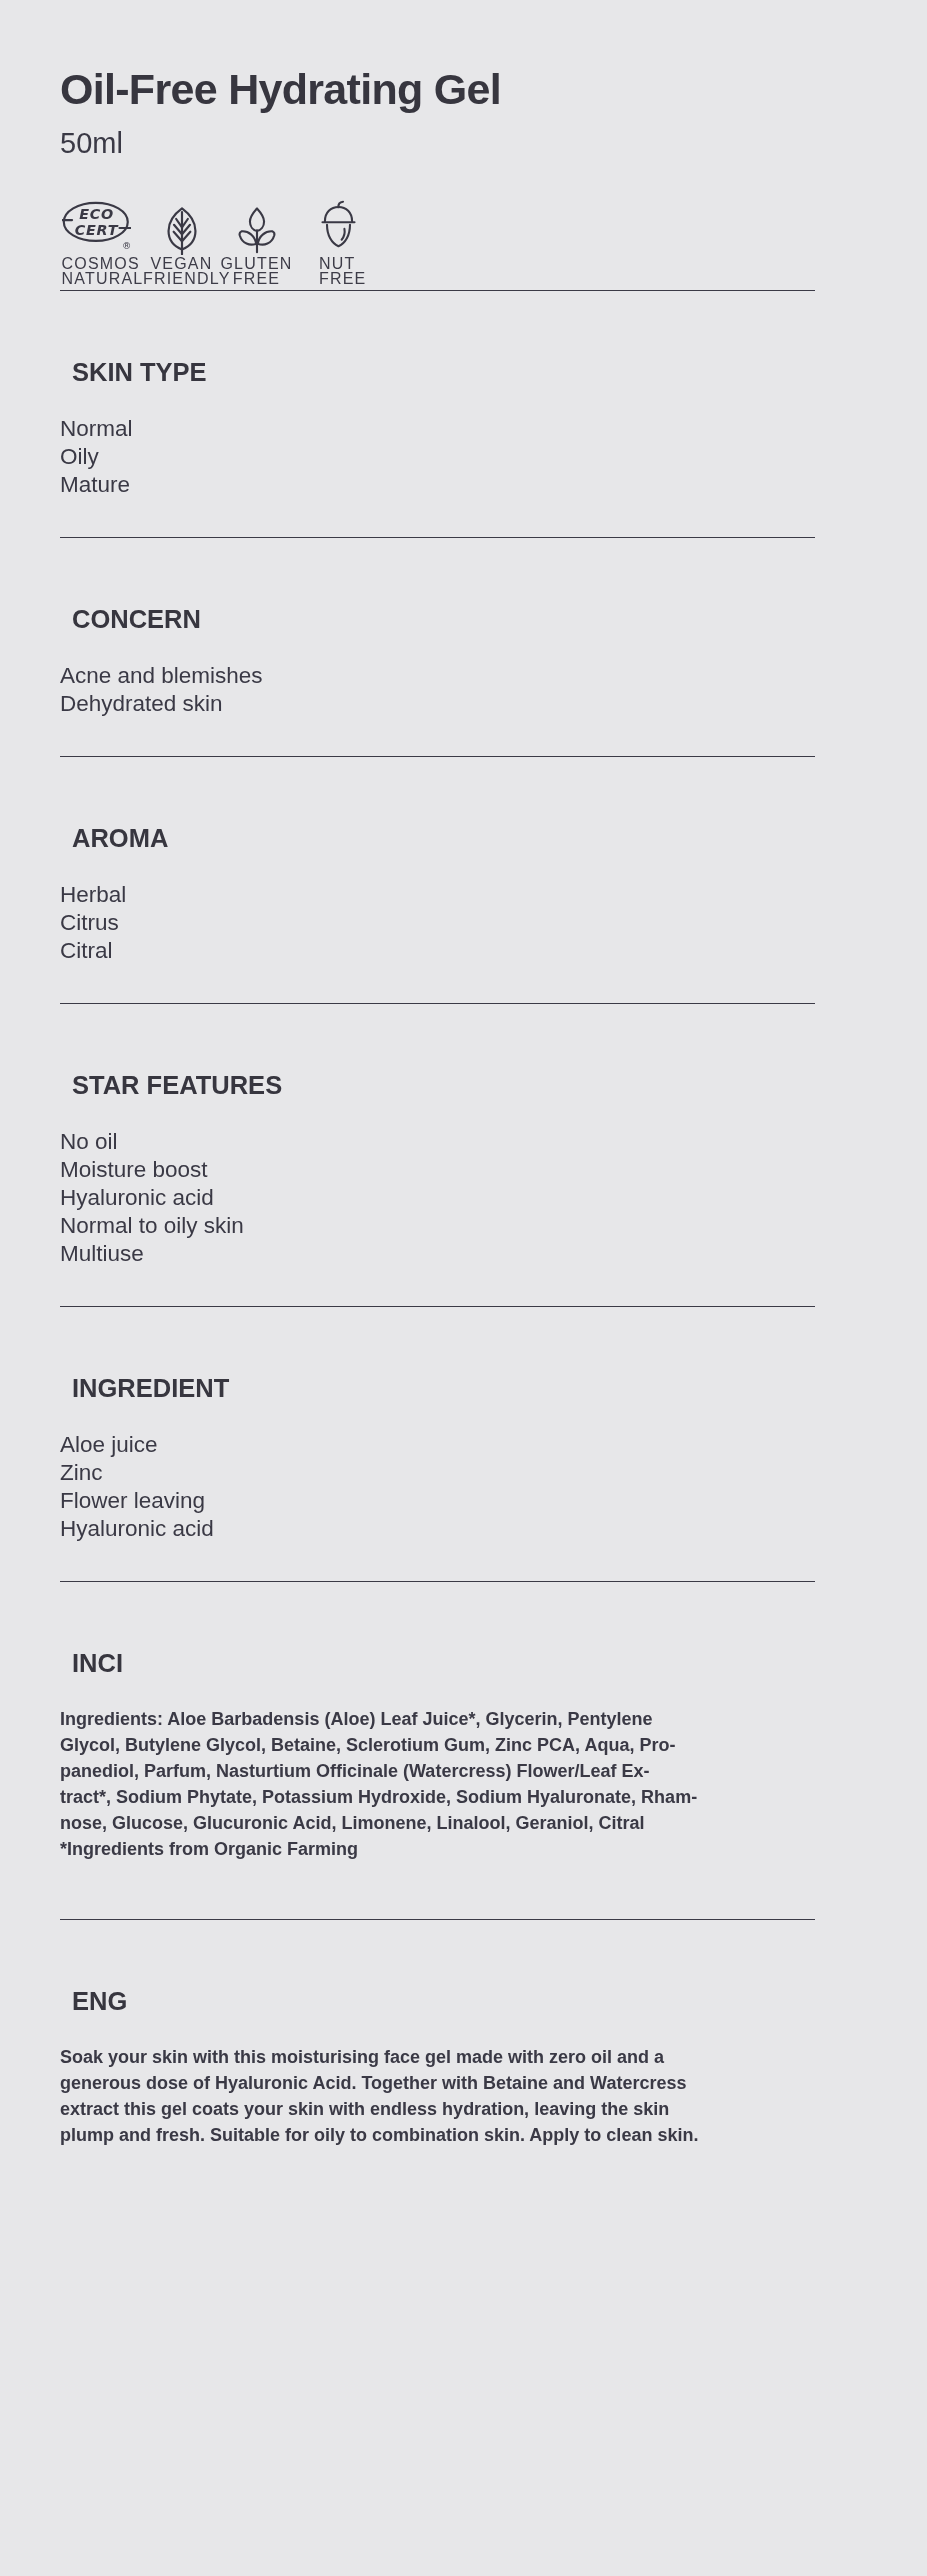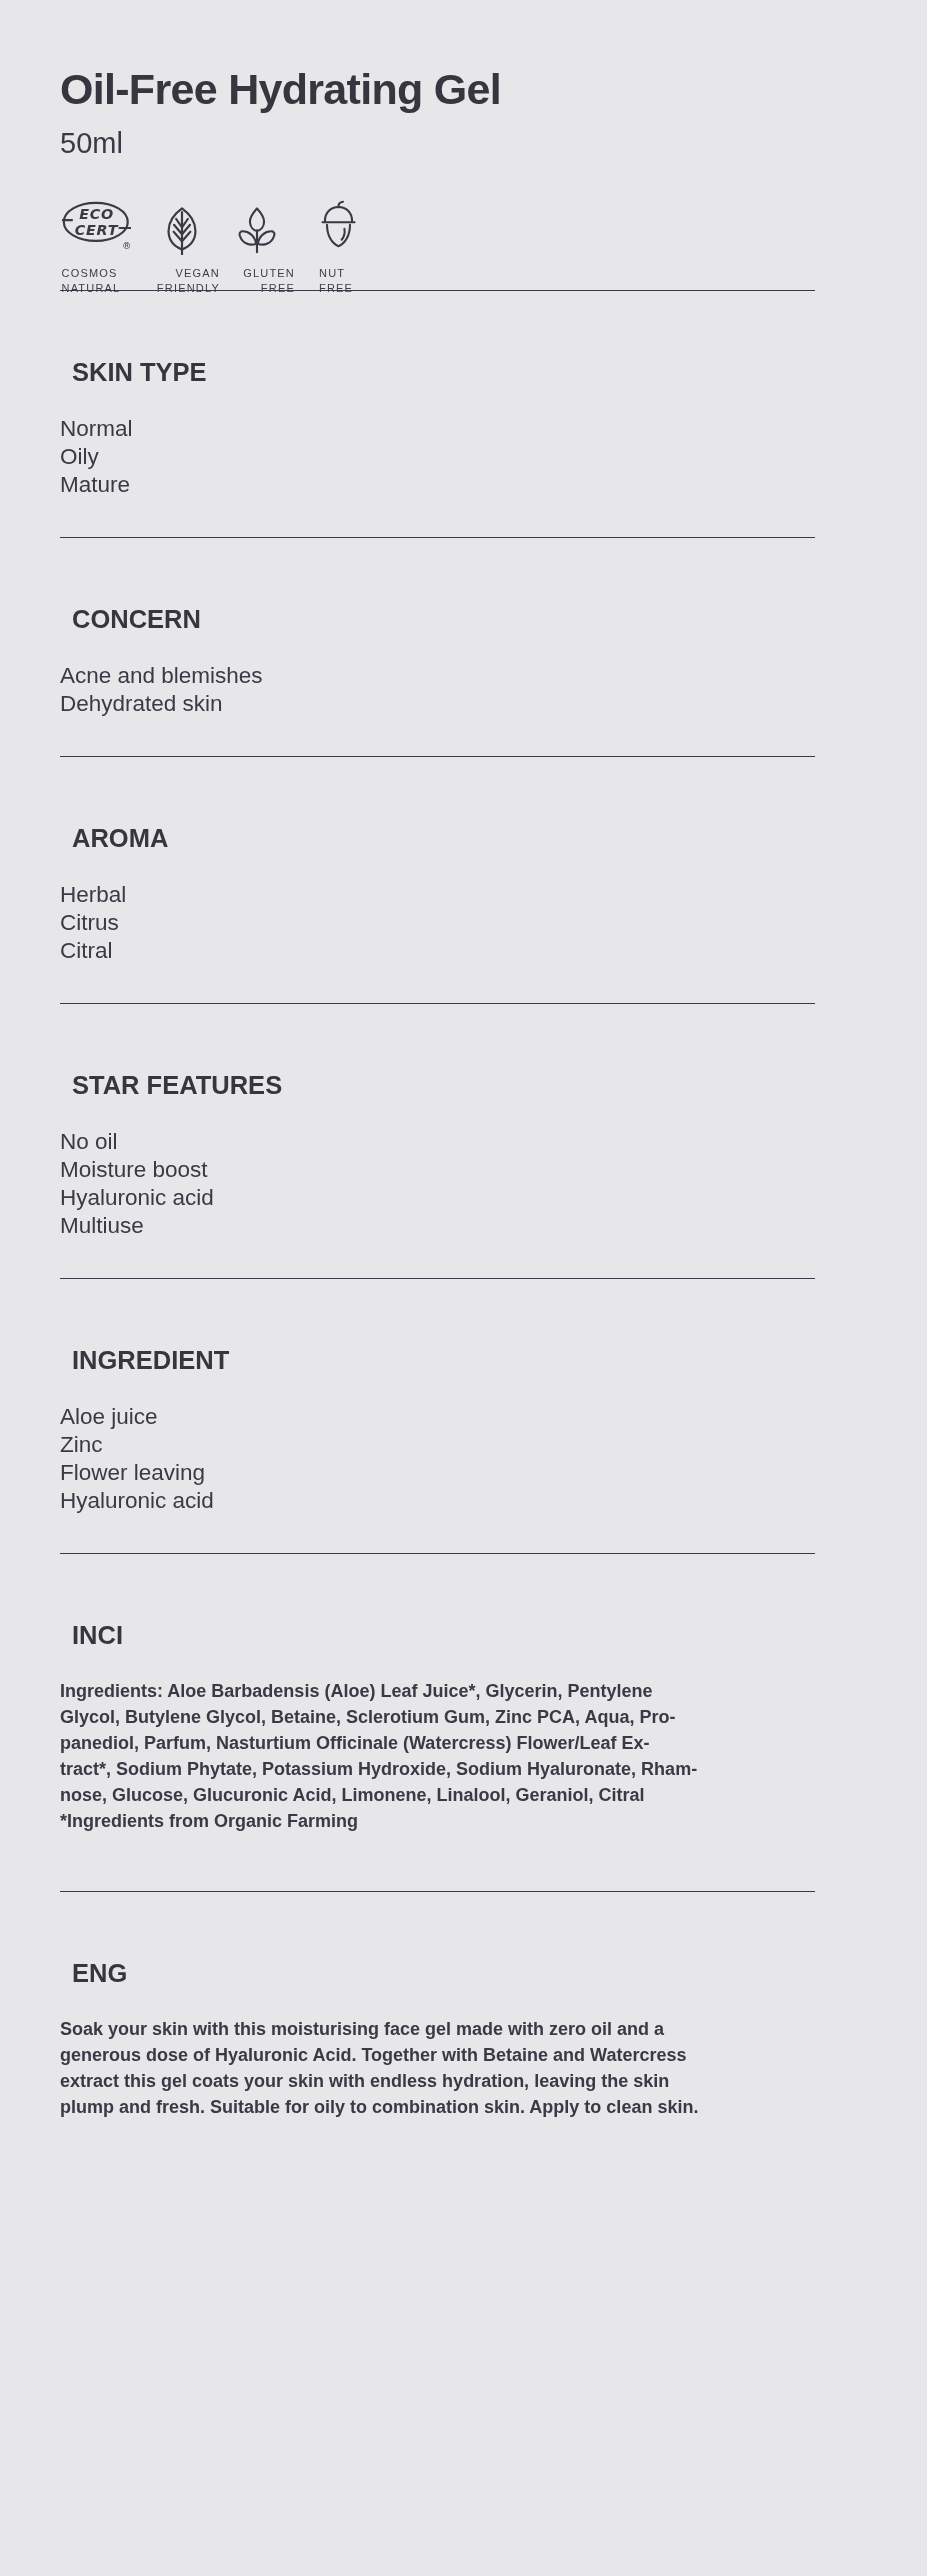--- a/index.html
+++ b/index.html
@@ -30,24 +30,24 @@
   }
 
   .badges { position: relative; height: 87px; margin-top: 45px; }
   .badge { position: absolute; top: 0; }
   .badge .icon-wrap { height: 52px; display: flex; align-items: flex-end; }
   .badge-cosmos  { left: 1.5px; }
   .badge-vegan   { left: 83px; width: 77px; }
   .badge-gluten  { left: 158px; width: 77px; }
   .badge-nut     { left: 259px; }
   .badge-vegan .icon-wrap, .badge-gluten .icon-wrap { justify-content: center; }
-  .badge-vegan .badge-label, .badge-gluten .badge-label { text-align: right; }
+  .badge-vegan .badge-label, .badge-gluten .badge-label { text-align: center; }
   .badge-label {
-    margin-top: 11px;
-    font-size: 11px;
+    margin-top: 1px;
+    font-size: 16px;
     line-height: 15.3px;
     letter-spacing: 1.2px;
     font-weight: 400;
     color: #3d3c48;
   }
   .badge-label div { white-space: nowrap; }
 
   svg .ln { stroke: #3a3945; stroke-width: 3; fill: none; stroke-linecap: round; stroke-linejoin: round; }
   svg .tx { fill: #3a3945; font-family: "DejaVu Sans", sans-serif; }
 
@@ -189,20 +189,21 @@
     </ul>
     <hr class="divider">
   </div>
 
   <div class="section">
     <h2 class="section-heading">STAR FEATURES</h2>
     <ul class="item-list">
       <li>No oil</li>
       <li>Moisture boost</li>
       <li>Hyaluronic acid</li>
+      <li>Normal to oily skin</li>
       <li>Multiuse</li>
     </ul>
     <hr class="divider">
   </div>
 
   <div class="section">
     <h2 class="section-heading">INGREDIENT</h2>
     <ul class="item-list">
       <li>Aloe juice</li>
       <li>Zinc</li>

